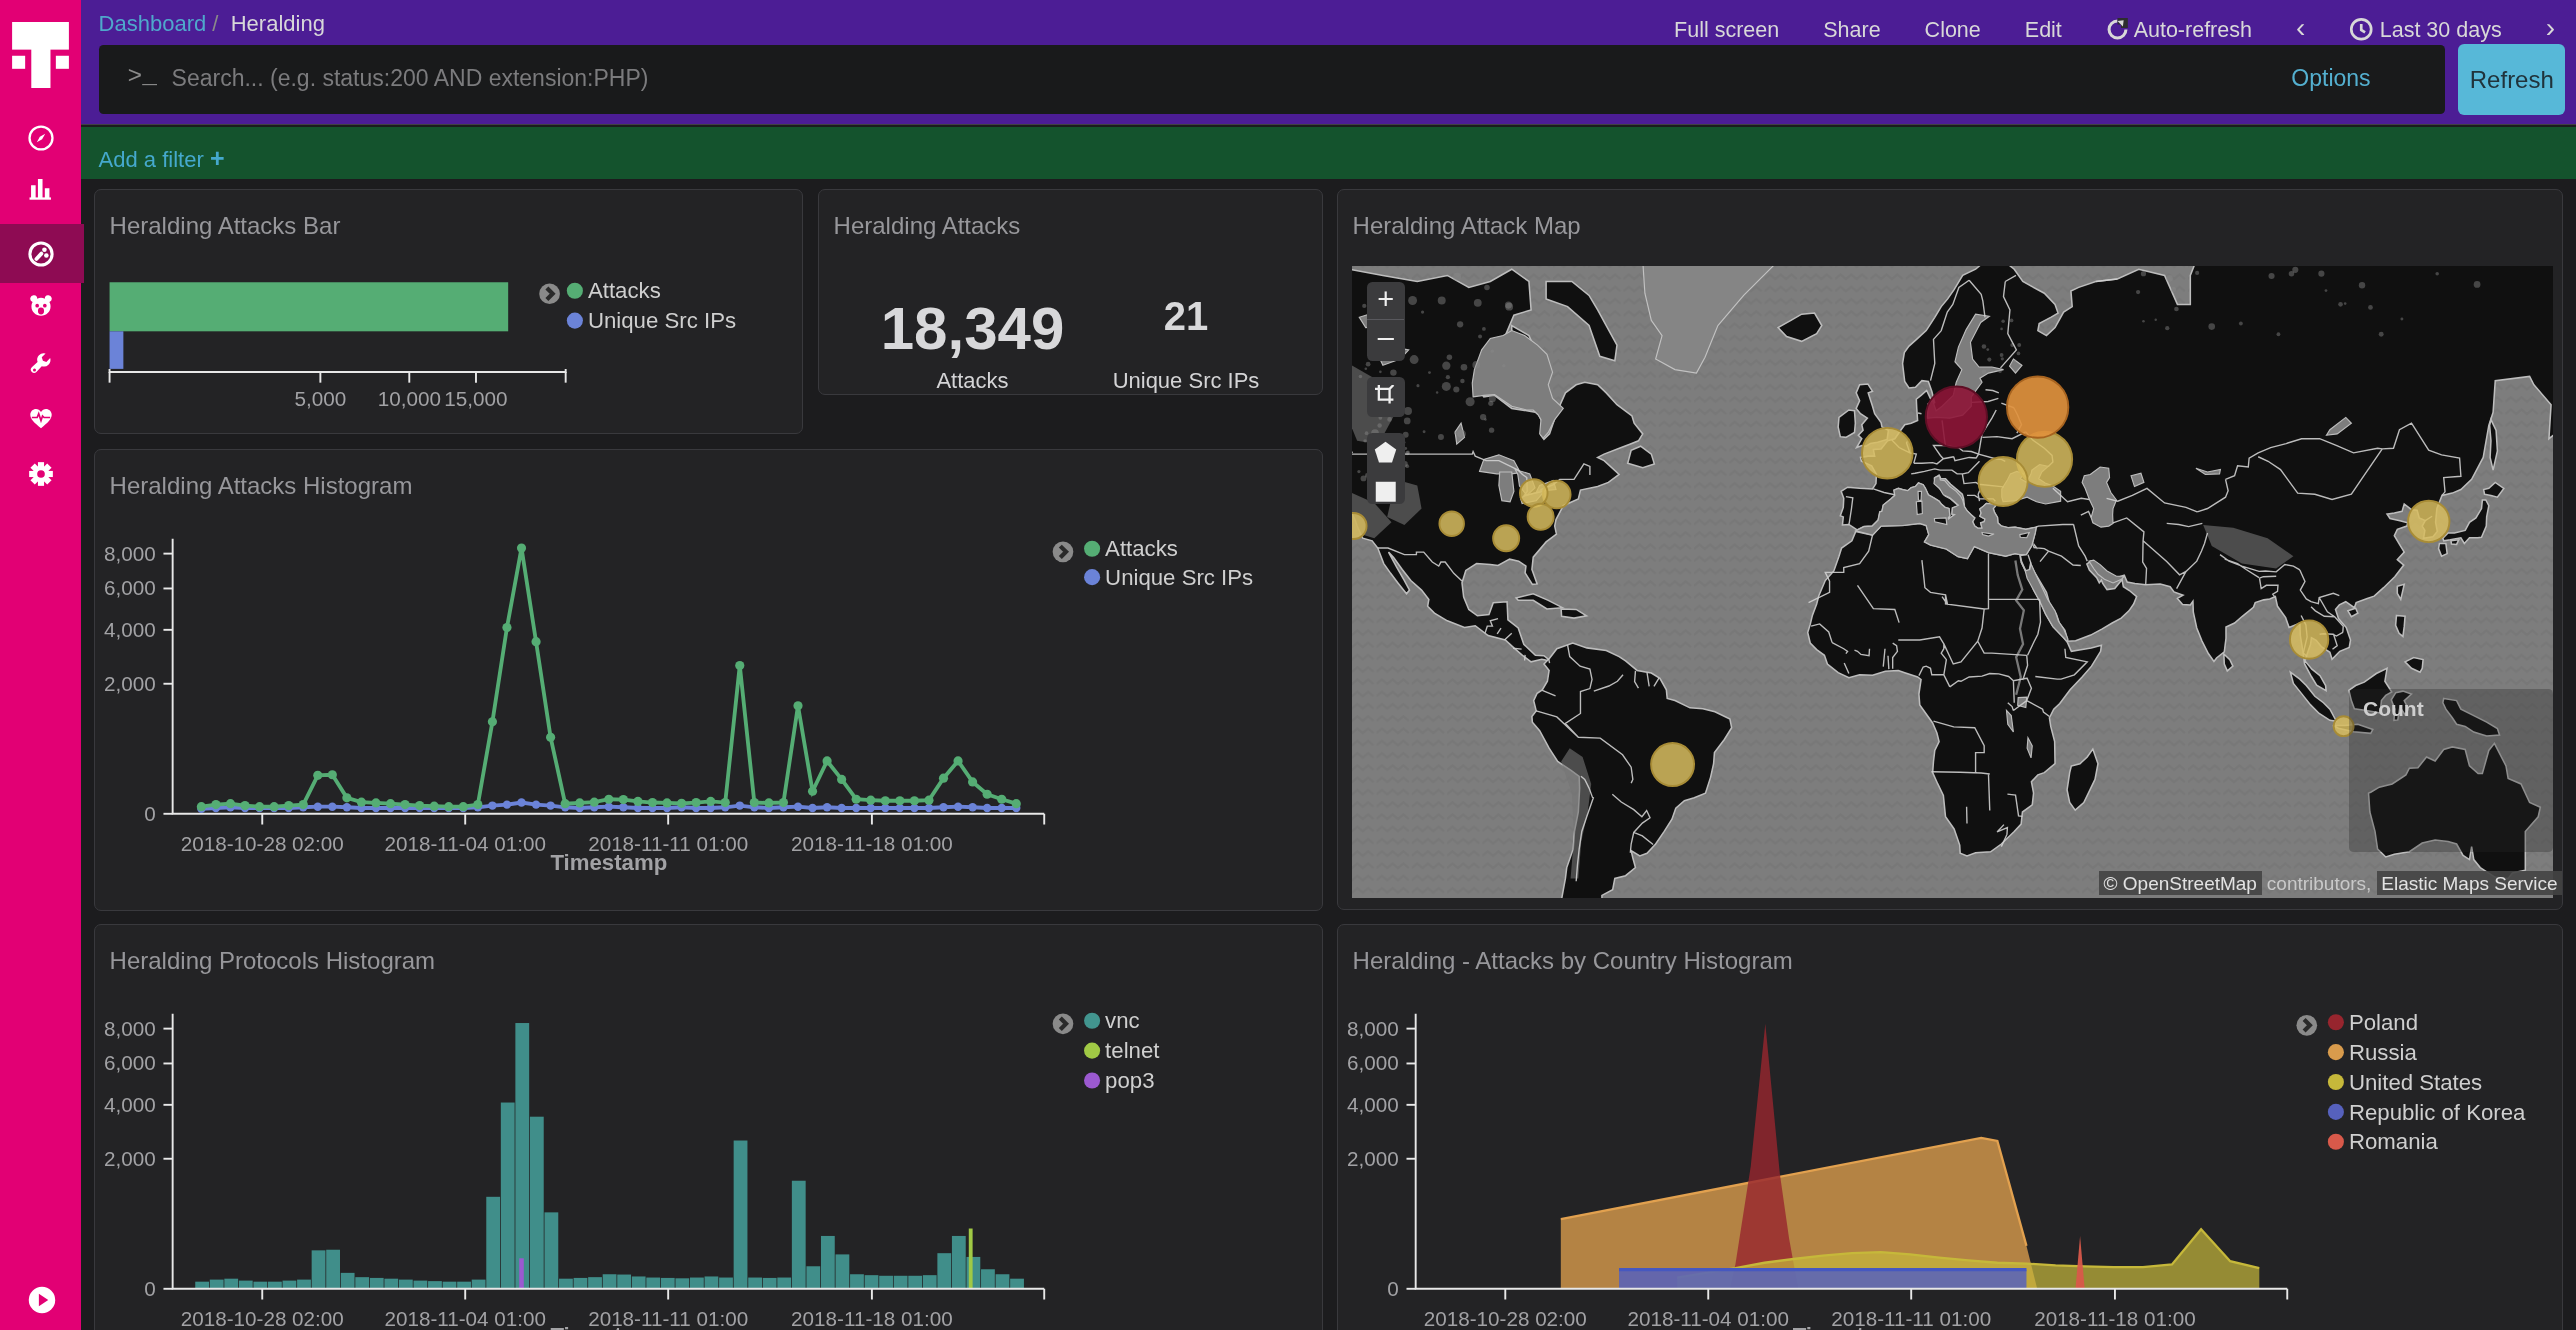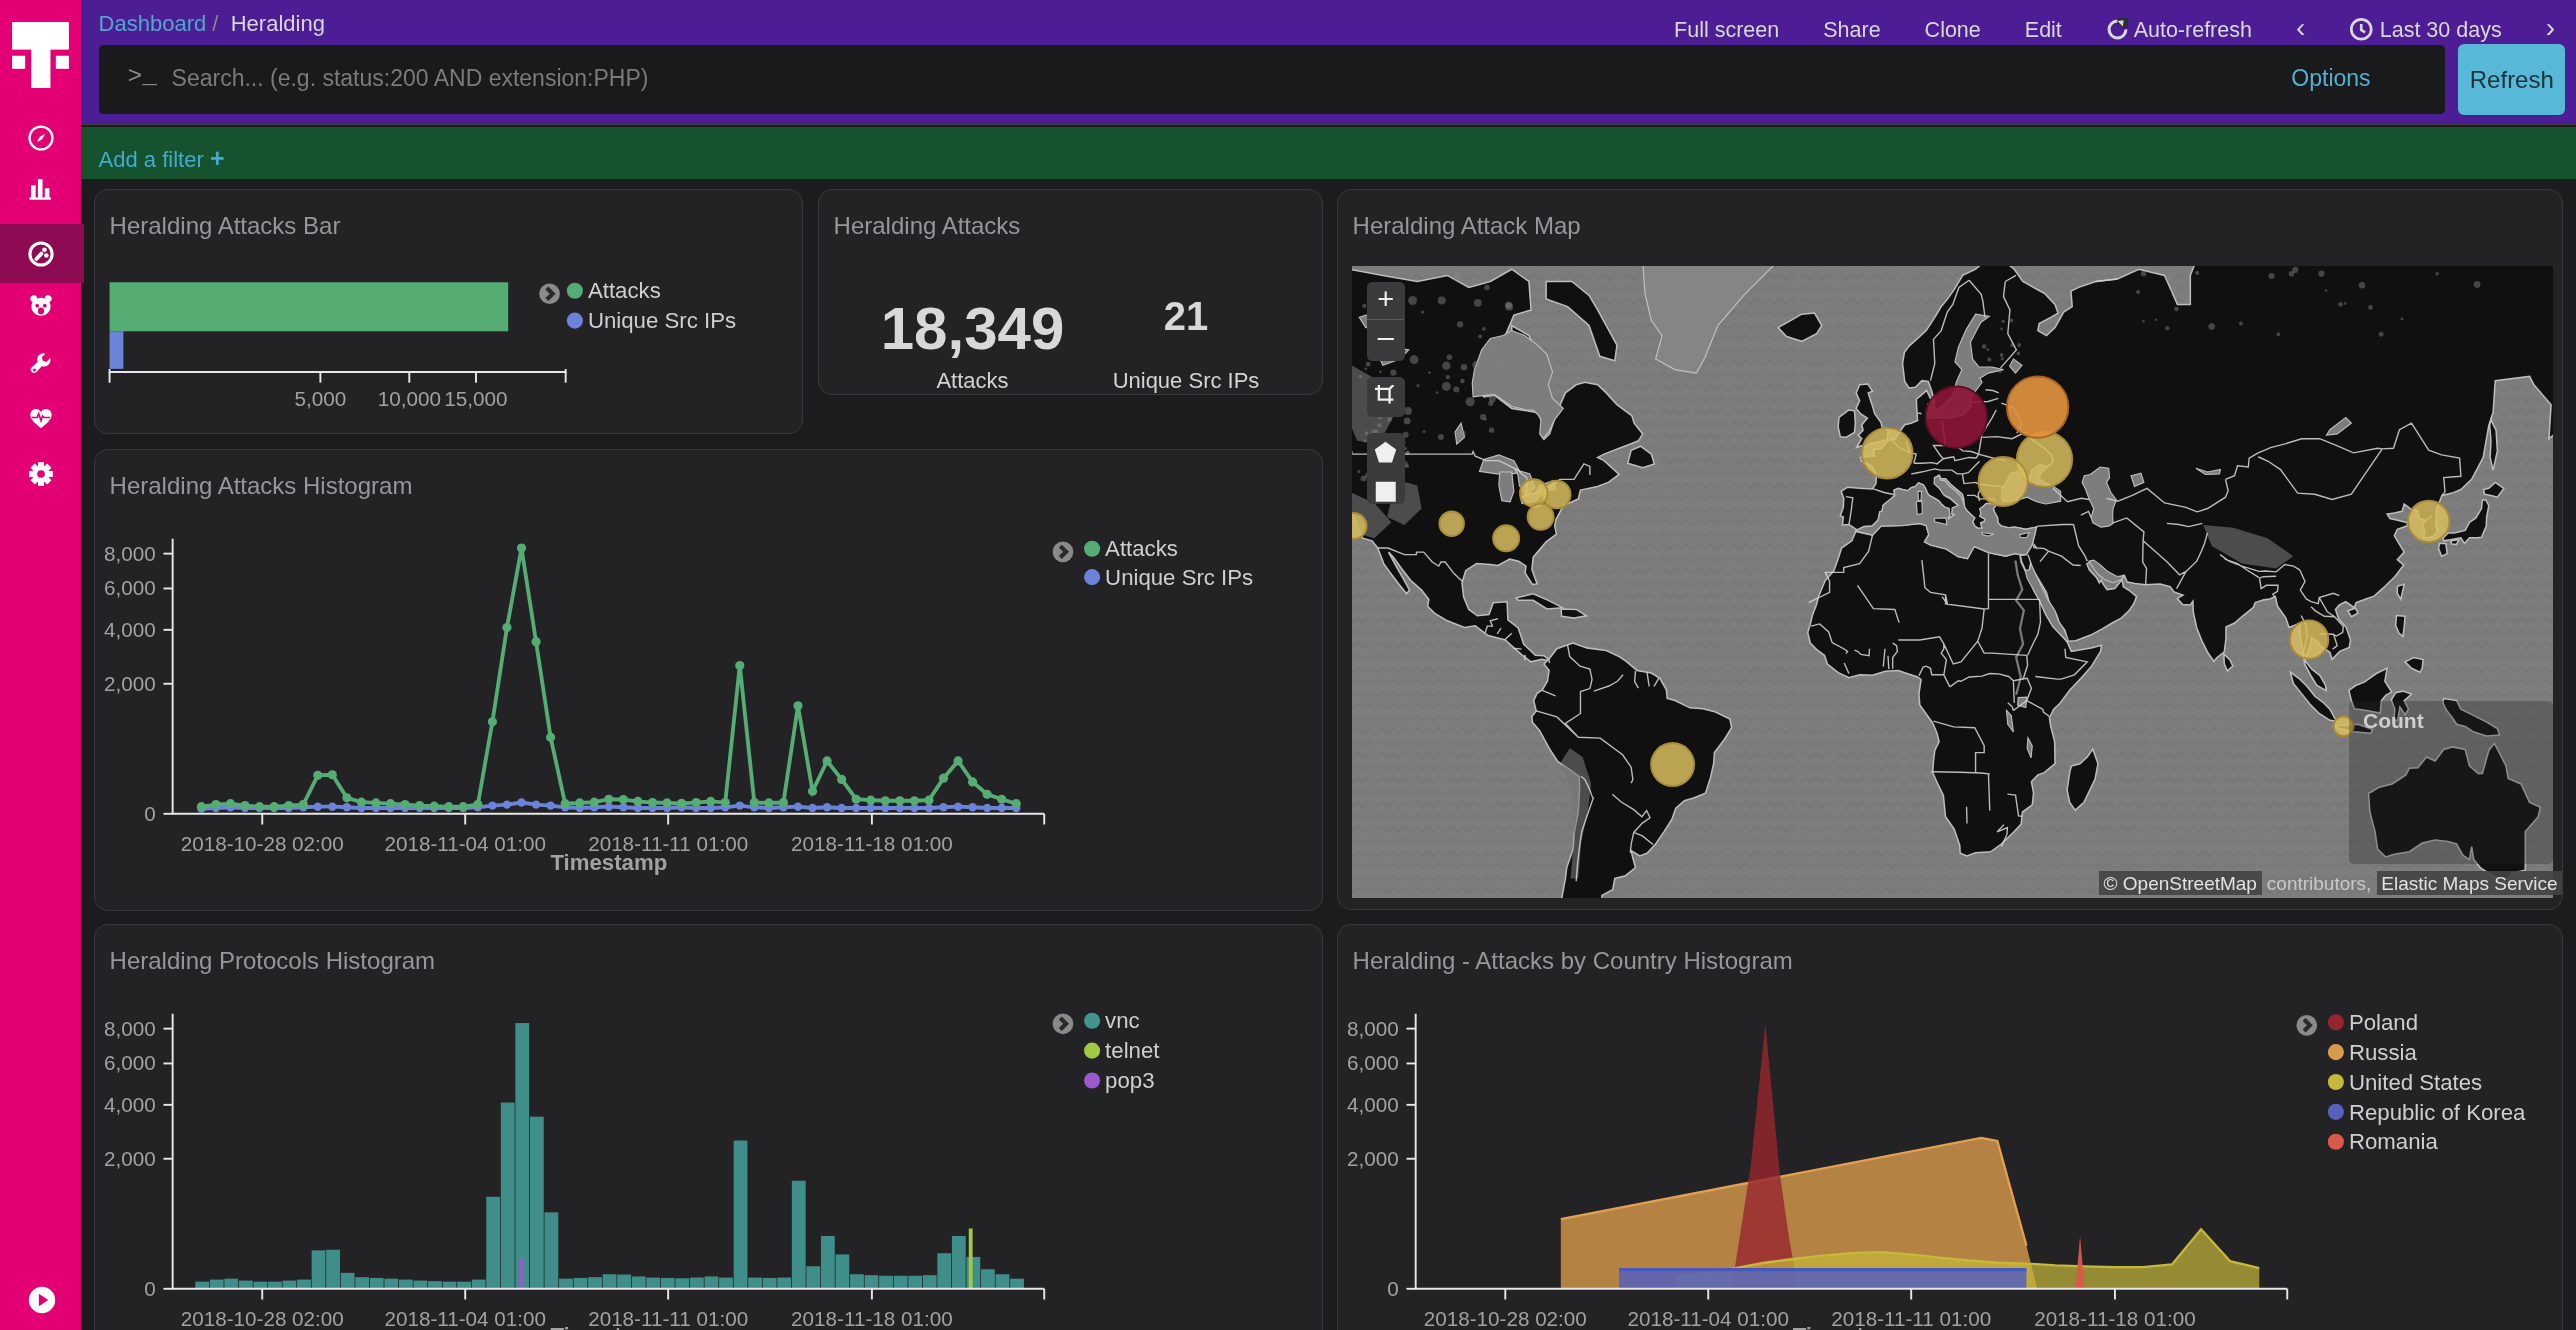--- a/index.html
+++ b/index.html
@@ -10,21 +10,21 @@
 .crumb { position:absolute; top:10.7px; left:17.6px; font-size:22px; color:#d7d7d9; }
 .crumb a { color:#4fa8cc; text-decoration:none; }
 #menu { position:absolute; top:12.3px; right:21px; font-size:21.5px; color:#d8d8d8; }
 #menu span { margin-left:44px; }
 #searchbox { position:absolute; left:17.6px; top:45px; width:2346px; height:69px; background:#191a1b; border-radius:4.6px; }
 #searchbox .prompt { position:absolute; left:29px; top:18.4px; color:#8b8b8b; font-size:24.5px; font-family:"Liberation Mono",monospace; }
 #searchbox .ph { position:absolute; left:73px; top:20px; color:#7b7b7d; font-size:23px; }
 #searchbox .opt { position:absolute; right:74px; top:20px; color:#54b0d0; font-size:23px; }
 #refresh { position:absolute; right:10.7px; top:44px; width:107px; height:71px; background:#57b8d8; border-radius:6.1px; color:#20333b; font-size:24px; text-align:center; line-height:71px; }
 #addfilter { position:absolute; left:17.6px; top:17px; color:#45a9cd; font-size:22px; }
-.panel { position:absolute; background:#232325; border:1.5px solid #39393d; border-radius:14px; }
+.panel { position:absolute; background:#232325; border:1.5px solid #39393d; border-radius:7px; }
 .ptitle { position:absolute; left:14.6px; top:21.5px; font-size:24px; color:#97979b; }
 svg text.axlbl { font-size:27px; fill:#a2a2a5; font-family:"Liberation Sans",sans-serif; }
 svg text.axtitle { font-size:29px; font-weight:bold; fill:#a2a2a5; font-family:"Liberation Sans",sans-serif; }
 svg text.leg { font-size:29px; fill:#cfcfcf; font-family:"Liberation Sans",sans-serif; }
 .mapbtn { position:absolute; width:38px; background:#3b3b3d; border-radius:5.4px; color:#efefef; }
 </style></head>
 <body>
 <div id="sidebar">
   <svg width="57" height="66" viewBox="0 0 74 86" style="position:absolute;left:11.5px;top:21.5px">
     <rect x="0" y="0" width="74" height="36" fill="#fff"></rect>
@@ -366,21 +366,21 @@
         </svg>
     </div>
     <div class="mapbtn" style="left:15.3px; top:167px; height:71px">
       <svg width="23" height="23" viewBox="0 0 30 30" style="position:absolute;left:7px;top:7.7px">
           <path d="M15,1 L29,11 L23.5,28 L6.5,28 L1,11 Z" fill="#efefef"></path>
         </svg>
       <svg width="21.5" height="21.5" viewBox="0 0 28 28" style="position:absolute;left:7.7px;top:48px">
           <rect x="1" y="1" width="26" height="26" fill="#efefef"></rect>
         </svg>
     </div>
-    <div style="position:absolute; left:997px; top:423px; width:204px; height:163px; background:rgba(40,40,40,0.32); border-radius:4.6px; padding:7.7px 0 0 14px;margin-top:12px;">
+    <div style="position:absolute; left:997px; top:423px; width:204px; height:163px; background:rgba(40,40,40,0.32); border-radius:4.6px; padding:7.7px 0 0 14px;">
       <div style="font-size:21px; font-weight:bold; color:#cfcfcf">Count</div>
     </div>
     <div style="position:absolute; right:-9.2px; bottom:3.1px; font-size:19px; color:#e2e2e2;">
       <span style="background:rgba(68,68,68,.9); padding:1.5px 4.6px;">© OpenStreetMap</span><span style="color:#c9c9c9"> contributors, </span><span style="background:rgba(68,68,68,.9); padding:1.5px 4.6px;">Elastic Maps Service</span>
     </div>
   </div>
 </div>
 
 <div class="panel" style="left:94px; top:449px; width:1229px; height:462px">
   <div class="ptitle">Heralding Attacks Histogram</div>

